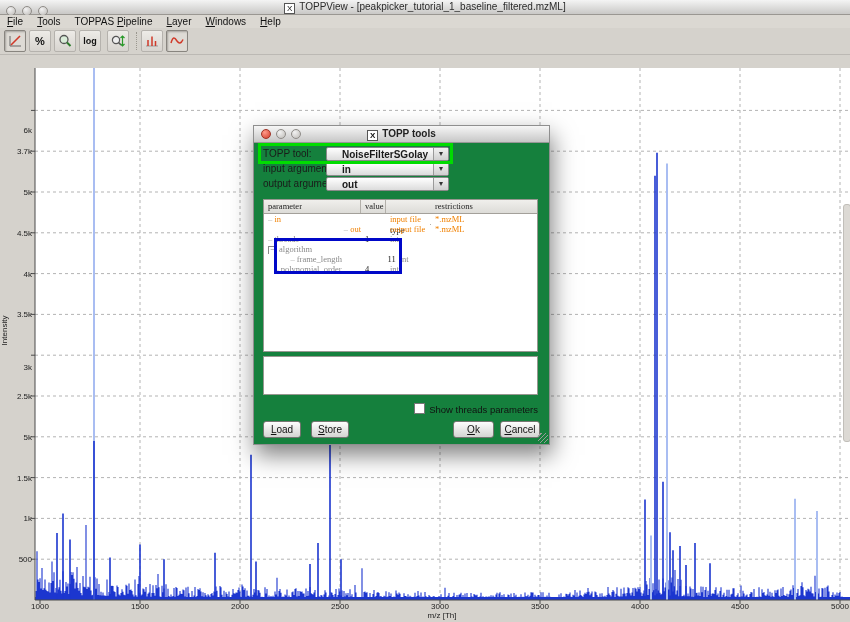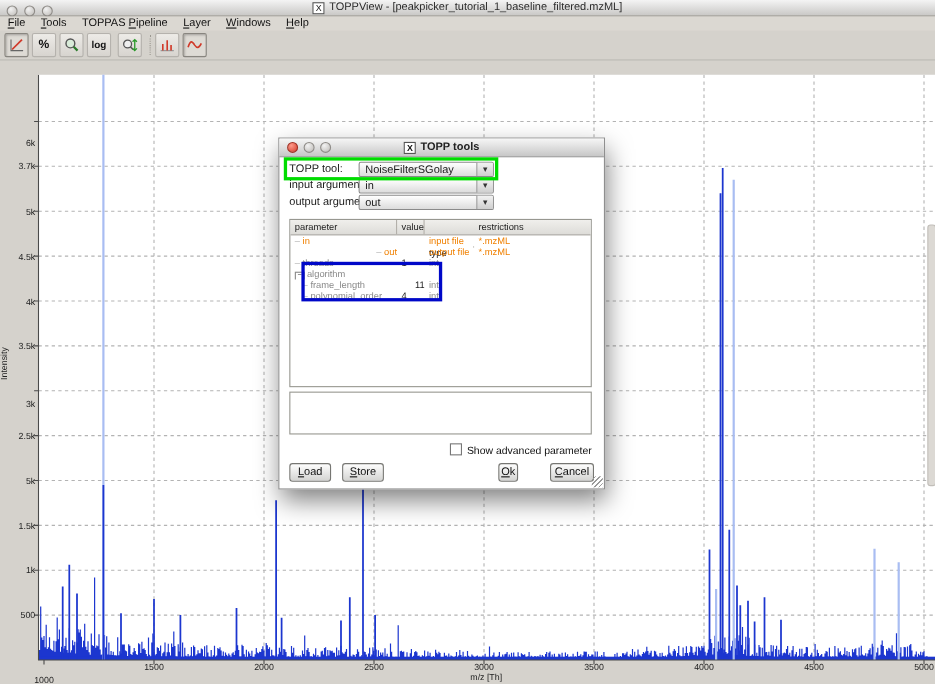--- a/index.html
+++ b/index.html
@@ -39,41 +39,41 @@
   #plotbg{position:absolute;left:35px;top:68px;width:815px;height:532px;background:#fff;}
   #spec{position:absolute;left:29px;top:68px;pointer-events:none;}
   .ylab{position:absolute;left:0;width:32px;text-align:right;font-size:8px;color:#222;height:9px;}
   .xlab{position:absolute;width:44px;text-align:center;font-size:8px;color:#222;top:602px;}
   #xtitle{position:absolute;left:402px;top:611px;width:80px;text-align:center;font-size:8px;color:#222;}
   #ytitle{position:absolute;left:-26px;top:326px;width:60px;text-align:center;font-size:8px;color:#222;
     transform:rotate(-90deg);}
   #vscroll{position:absolute;left:843px;top:204px;width:6px;height:236px;background:#dcd9d4;
     border:1px solid #c1beb9;border-radius:3px;}
   
-  #dialog{position:absolute;left:253px;top:125px;width:295px;height:318px;background:#ffffff;
+  #dialog{position:absolute;left:253px;top:125px;width:295px;height:318px;background:#15803d;
     border:1px solid #8f8f8f;box-shadow:2px 10px 22px rgba(0,0,0,.5);font-size:10px;color:#1a1a1a;}
   .dtitle{position:absolute;left:0;top:0;width:100%;height:16px;
     background:linear-gradient(#f6f6f6,#c7c7c7);border-bottom:1px solid #979797;}
   .dtitle .tl{top:3px;left:7px;}
   .dtitle .circ{width:8px;height:8px;margin-right:5px;}
   .dtitle-text{position:absolute;left:0;top:2px;width:100%;text-align:center;font-size:10px;
     font-weight:bold;color:#222;}
   .frow{position:absolute;left:0;width:100%;height:14px;}
   .frow label{position:absolute;left:9px;top:1px;}
   .combo{position:absolute;left:72px;top:0;width:123px;height:14px;box-sizing:border-box;
     border:1px solid #8a8a8a;background:linear-gradient(#ffffff,#dcdcdc);border-radius:2px;}
-  .cval{position:absolute;left:5px;top:1px;font-size:10px;}
+  .cval{position:absolute;left:15px;top:1px;font-size:10px;font-weight:bold;}
   .carr{position:absolute;right:0;top:0;width:14px;height:100%;border-left:1px solid #9a9a9a;
     background:linear-gradient(#f2f2f2,#cfcfcf);text-align:center;font-size:8px;line-height:12px;color:#333;}
   .greenbox{position:absolute;left:4px;top:17px;width:195px;height:21px;box-sizing:border-box;
     border:3px solid #00dc00;z-index:5;pointer-events:none;}
   .bluebox{position:absolute;left:20px;top:112px;width:128px;height:36px;box-sizing:border-box;
     border:3px solid #0008c8;z-index:5;pointer-events:none;}
   .ptable{position:absolute;left:9px;top:73px;width:275px;height:153px;background:#fff;
-    border:1px solid #979790;box-sizing:border-box;overflow:hidden;}
+    border:1px solid #979790;box-sizing:border-box;overflow:hidden;font-family:Liberation Serif, serif;}
   .thead{display:flex;height:13px;background:linear-gradient(#f0efec,#dddcd8);
     border-bottom:1px solid #a3a09a;font-size:8.5px;color:#222;}
   .th{box-sizing:border-box;border-right:1px solid #b3b0aa;padding:1px 0 0 4px;}
   .trow{display:flex;height:10px;font-size:8.5px;line-height:10px;}
   .td{box-sizing:border-box;padding-left:4px;overflow:hidden;white-space:nowrap;}
   .orange{color:#f08000;}
   .gray{color:#8a8a8a;}
   .treedash{color:#b4b4b4;}
   .expander{display:inline-block;width:7px;height:7px;border:1px solid #888;background:#fff;
     font-size:7px;line-height:6px;text-align:center;color:#444;margin-right:2px;vertical-align:0px;}
@@ -165,21 +165,21 @@
       <span class="ylab" style="top: 392px;">2.5k</span>
       <span class="ylab" style="top: 351.2px; margin-top: 12px;">3k</span>
       <span class="ylab" style="top: 310.4px;">3.5k</span>
       <span class="ylab" style="top: 269.6px;">4k</span>
       <span class="ylab" style="top: 228.8px;">4.5k</span>
       <span class="ylab" style="top: 188px;">5k</span>
       <span class="ylab" style="top: 147.2px;">3.7k</span>
       <span class="ylab" style="top: 106.4px; margin-top: 20px;">6k</span>
     </div>
   <div id="xlabels">
-      <span class="xlab" style="left: 18px; margin-top: 12px;">1000</span>
+      <span class="xlab" style="left: 18px;">1000</span>
       <span class="xlab" style="left: 118px;">1500</span>
       <span class="xlab" style="left: 218px;">2000</span>
       <span class="xlab" style="left: 318px;">2500</span>
       <span class="xlab" style="left: 418px;">3000</span>
       <span class="xlab" style="left: 518px;">3500</span>
       <span class="xlab" style="left: 618px;">4000</span>
       <span class="xlab" style="left: 718px;">4500</span>
       <span class="xlab" style="left: 818px;">5000</span>
     </div>
   <div id="xtitle">m/z [Th]</div>
@@ -246,41 +246,41 @@
             <div class="td gray" style="width: 45px;">int</div>
             <div class="td orange" style="width: 104px;"></div>
           </div>
           <div class="trow">
             <div class="td" style="width: 97px;"><span class="expander">−</span><span class="gray">algorithm</span></div>
             <div class="td" style="width: 25px;"></div>
             <div class="td gray" style="width: 45px;"></div>
             <div class="td orange" style="width: 104px;"></div>
           </div>
           <div class="trow">
-            <div class="td" style="width: 97px;"><span class="treedash">&nbsp;&nbsp;&nbsp;–&nbsp;</span><span class="gray">frame_length</span></div>
+            <div class="td" style="width: 97px; margin-left: 16px;"><span class="treedash">&nbsp;&nbsp;&nbsp;–&nbsp;</span><span class="gray">frame_length</span></div>
             <div class="td" style="width: 25px; text-align: right;">11</div>
             <div class="td gray" style="width: 45px;">int</div>
             <div class="td orange" style="width: 104px;"></div>
           </div>
           <div class="trow">
             <div class="td" style="width: 97px;"><span class="treedash">&nbsp;&nbsp;&nbsp;–&nbsp;</span><span class="gray">polynomial_order</span></div>
             <div class="td" style="width: 25px;">4</div>
             <div class="td gray" style="width: 45px;">int</div>
             <div class="td orange" style="width: 104px;"></div>
           </div>
         </div>
     </div>
     <div class="bluebox"></div>
 
     <div class="descbox"></div>
 
     <div class="chkrow">
-      <span class="chk"></span><span>Show advanced parameter</span>
+      <span class="chk"></span><span>Show threads parameters</span>
     </div>
 
     <button class="dbtn" style="left:9px;width:38px"><u>L</u>oad</button>
     <button class="dbtn" style="left:57px;width:38px"><u>S</u>tore</button>
-    <button class="dbtn" style="left:199px;width:18px"><u>O</u>k</button>
+    <button class="dbtn" style="left:199px;width:41px"><u>O</u>k</button>
     <button class="dbtn" style="left:246px;width:40px"><u>C</u>ancel</button>
     <div class="grip"></div>
   </div>
 
 </div>
 
 </body></html>

